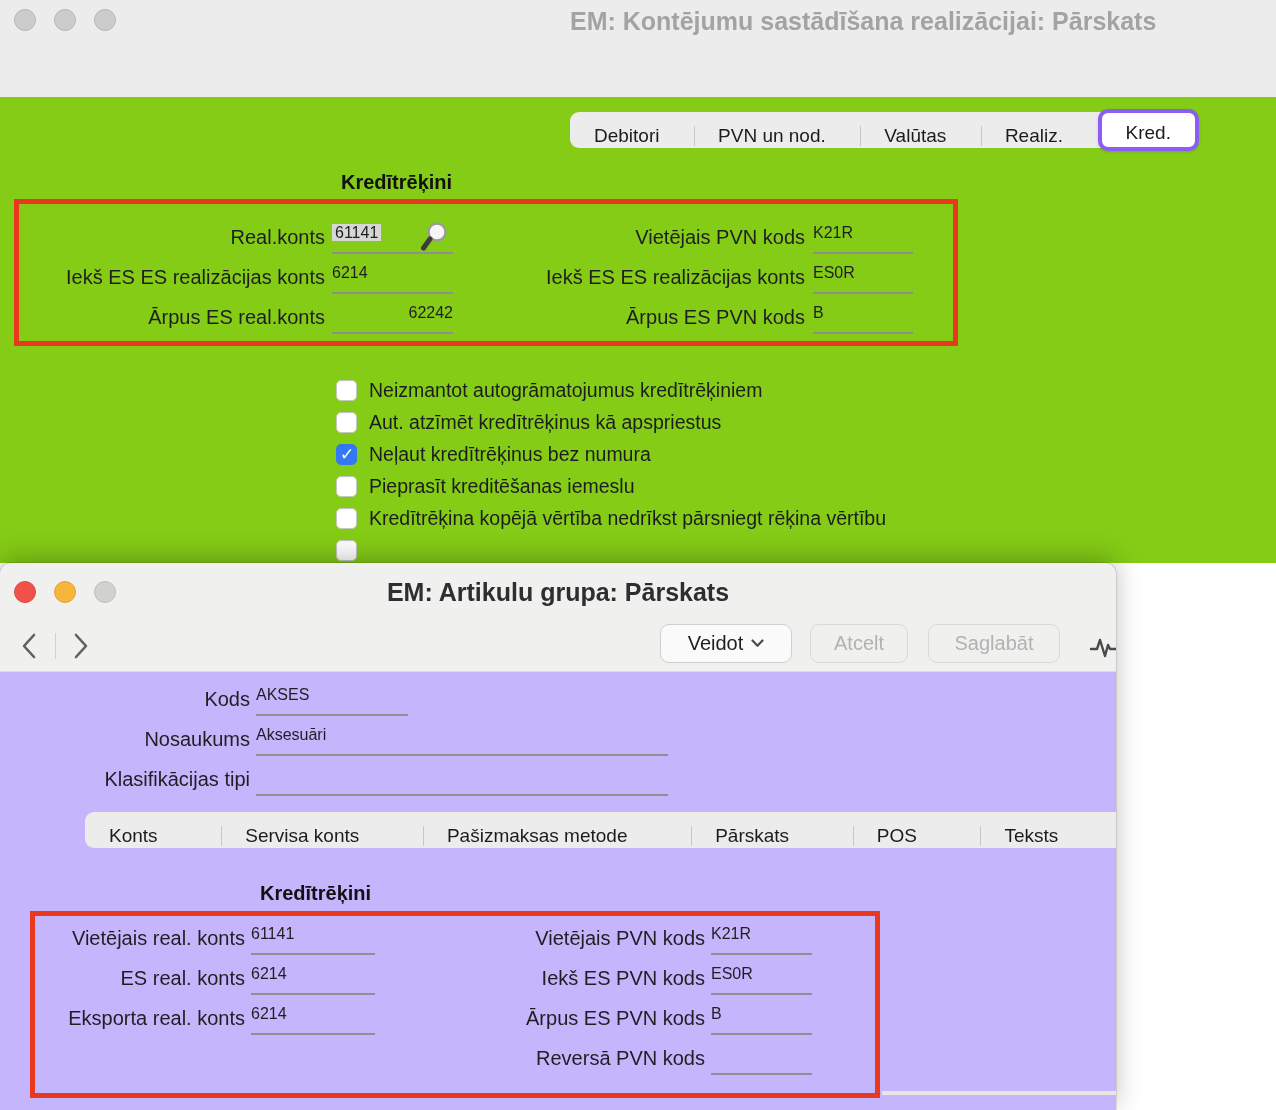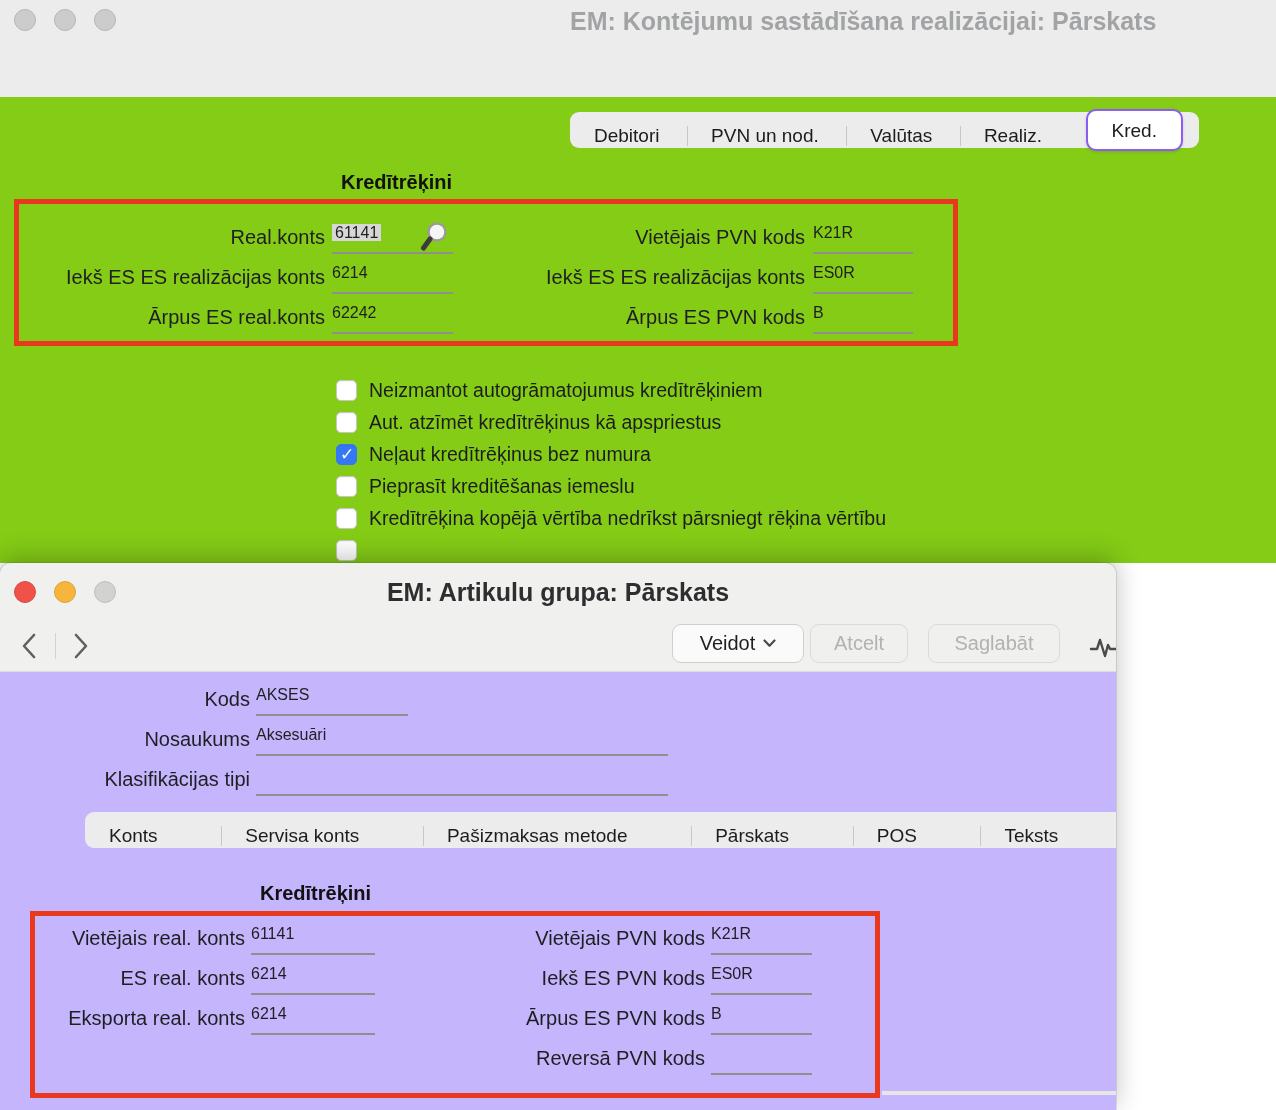--- a/index.html
+++ b/index.html
@@ -22,22 +22,22 @@
   .win-top .titlebar { top:0; height:97px; background:#ececec; }
   .win-top .win-title { left:570px; top:7px; color:#a2a3a5; }
 
   
   .seg { position:absolute; display:flex; justify-content:space-between; align-items:center;
          background:#ececec; border-radius:9px; height:36px; }
   .tab { position:relative; height:36px; line-height:36px; padding:0 24px; font-size:19px;
          color:#1c1c1e; white-space:nowrap; cursor:default;margin-top:12px; }
   .tab:not(:first-child)::before { content:""; position:absolute; left:0; top:8px; bottom:8px;
          width:1px; background:#c7c7c7; }
-  .tab.active { background:#fff; border:2px solid #8b5cf6; border-radius:10px; height:42px;
-         line-height:40px; margin:-3px 16px; box-shadow:0 1px 3px rgba(0,0,0,.14); z-index:2; }
+  .tab.active { background:#fff; border:4px solid #8b5cf6; border-radius:10px; height:42px;
+         line-height:40px; margin:-3px 0; box-shadow:0 1px 3px rgba(0,0,0,.14); z-index:2; }
   .tab.active::before { display:none; }
   .tab.active + .tab::before { display:none; }
 
   .section-title { position:absolute; font-size:20px; font-weight:600; color:#111; }
 
   .redbox { position:absolute; border:5px solid #e8391f; background:transparent; }
 
   .lbl { position:absolute; font-size:20px; color:#1f1f21; text-align:right; white-space:nowrap; }
   .val { position:absolute; height:30px; border-bottom:2px solid #8f8f8f; font-size:16px;
          color:#1f1f21; white-space:nowrap; }
@@ -111,21 +111,21 @@
         </svg>
       </span>
     </div>
 
     <div class="lbl" style="left:20px; top:266px; width:305px;">Iekš ES ES realizācijas konts</div>
     <div class="val" style="left:332px; top:264px; width:121px;">
       <span>6214</span>
     </div>
 
     <div class="lbl" style="left:20px; top:306px; width:305px;">Ārpus ES real.konts</div>
-    <div class="val" style="left:332px; top:304px; width:121px;">
+    <div class="val" style="left:332px; top:304px; width:121px;text-align:right;">
       <span>62242</span>
     </div>
 
     <div class="lbl" style="left:480px; top:226px; width:325px;">Vietējais PVN kods</div>
     <div class="val" style="left:813px; top:224px; width:100px;">
       <span>K21R</span>
     </div>
 
     <div class="lbl" style="left:480px; top:266px; width:325px;">Iekš ES ES realizācijas konts</div>
     <div class="val" style="left:813px; top:264px; width:100px;">
@@ -178,21 +178,21 @@
           <polyline points="14,3 4,14 14,25" fill="none" stroke="#606060" stroke-width="2.6" stroke-linecap="round" stroke-linejoin="round"></polyline>
         </svg>
       </div>
       <div class="nav-divider"></div>
       <div class="navbtn" style="left:64px;">
         <svg width="18" height="28" viewBox="0 0 18 28">
           <polyline points="4,3 14,14 4,25" fill="none" stroke="#606060" stroke-width="2.6" stroke-linecap="round" stroke-linejoin="round"></polyline>
         </svg>
       </div>
 
-      <div class="btn primary" style="left:660px; width:132px;margin-left:12px;">
+      <div class="btn primary" style="left:660px; width:132px;">
         <span>Veidot</span>
         <svg width="13" height="9" viewBox="0 0 13 9">
           <polyline points="1.5,1.5 6.5,6.8 11.5,1.5" fill="none" stroke="#4a4a4a" stroke-width="2.2" stroke-linecap="round" stroke-linejoin="round"></polyline>
         </svg>
       </div>
       <div class="btn disabled" style="left:810px; width:98px;">
         <span>Atcelt</span>
       </div>
       <div class="btn disabled" style="left:928px; width:132px;">
         <span>Saglabāt</span>

